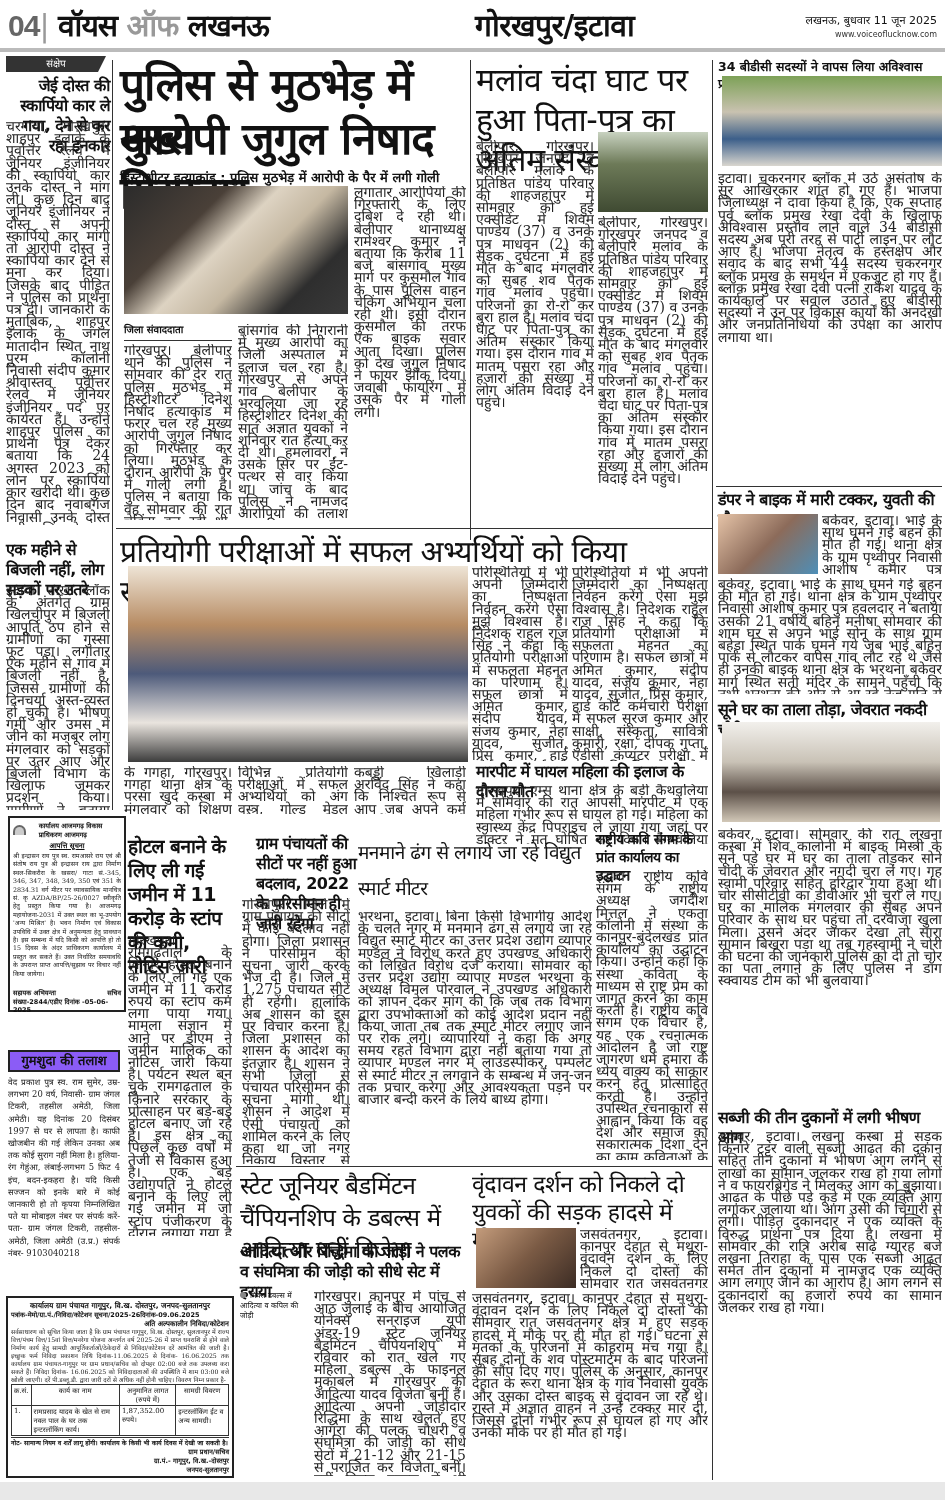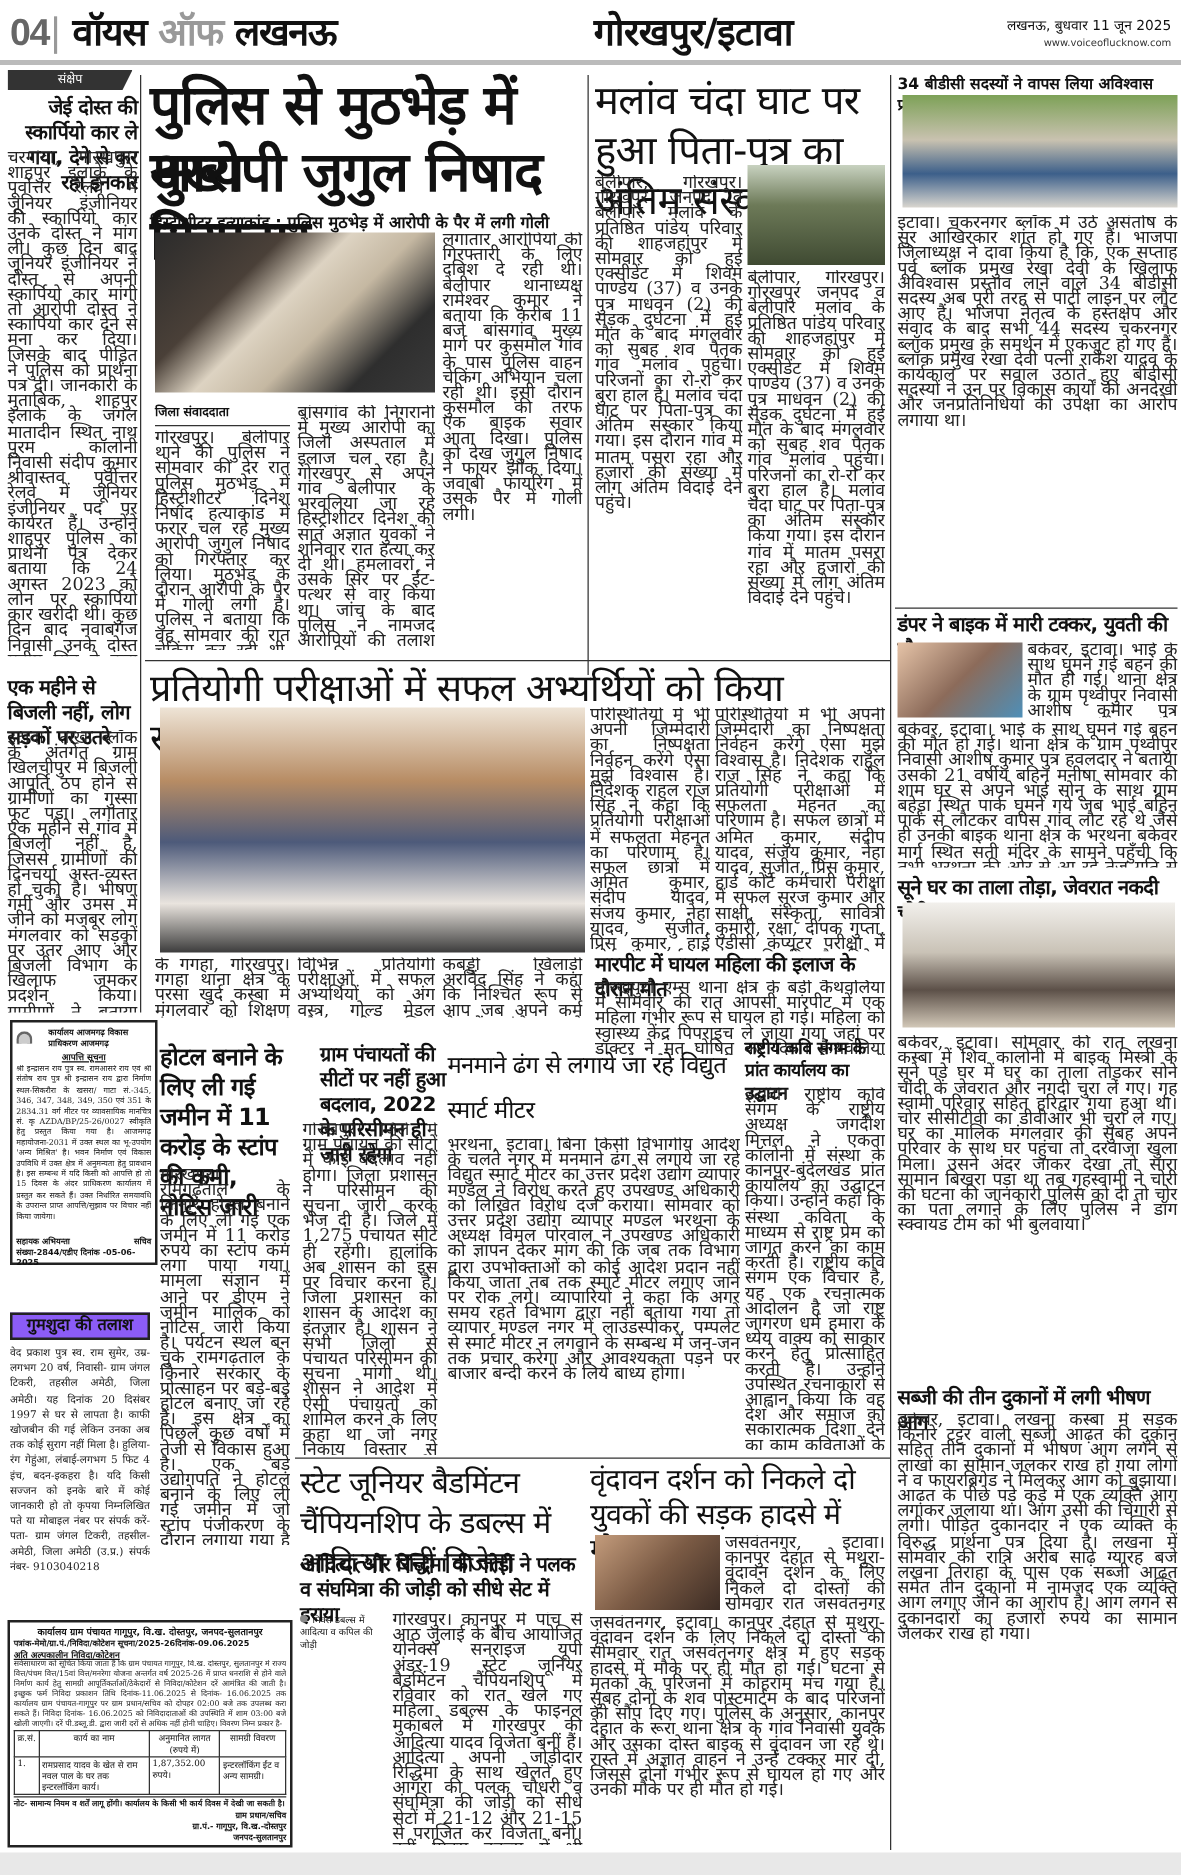--- a/index.html
+++ b/index.html
@@ -144,21 +144,21 @@
 <div class="abs photo ph7" style="left:476px;top:1228px;width:100px;height:60px;"></div>
 <div class="abs body" style="left:580px;top:1228px;width:128px;height:60px;">जसवंतनगर, इटावा। कानपुर देहात से मथुरा-वृंदावन दर्शन के लिए निकले दो दोस्तों की सोमवार रात जसवंतनगर क्षेत्र में हुए सड़क हादसे में मौके पर ही मौत हो गई। घटना से मृतकों के परिजनों में कोहराम मच गया है। सुबह दोनों के शव पोस्टमार्टम के बाद परिजनों को सौंप दिए गए। पुलिस के अनुसार, कानपुर देहात के रूरा थाना क्षेत्र के गांव निवासी युवक और उसका दोस्त बाइक से वृंदावन जा रहे थे। रास्ते में अज्ञात वाहन ने उन्हें टक्कर मार दी, जिससे दोनों गंभीर रूप से घायल हो गए और उनकी मौके पर ही मौत हो गई।</div>
 <div class="abs body" style="left:472px;top:1292px;width:236px;height:186px;">जसवंतनगर, इटावा। कानपुर देहात से मथुरा-वृंदावन दर्शन के लिए निकले दो दोस्तों की सोमवार रात जसवंतनगर क्षेत्र में हुए सड़क हादसे में मौके पर ही मौत हो गई। घटना से मृतकों के परिजनों में कोहराम मच गया है। सुबह दोनों के शव पोस्टमार्टम के बाद परिजनों को सौंप दिए गए। पुलिस के अनुसार, कानपुर देहात के रूरा थाना क्षेत्र के गांव निवासी युवक और उसका दोस्त बाइक से वृंदावन जा रहे थे। रास्ते में अज्ञात वाहन ने उन्हें टक्कर मार दी, जिससे दोनों गंभीर रूप से घायल हो गए और उनकी मौके पर ही मौत हो गई।</div>
 
 <div class="abs box" style="left:6px;top:1296px;width:228px;height:182px;padding:2px 3px;">
   <div style="font-size:7.5px;font-weight:bold;text-align:center;">कार्यालय ग्राम पंचायत गागूपुर, वि.ख. दोस्तपुर, जनपद-सुलतानपुर</div>
   <div style="display:flex;justify-content:flex-start;font-size:6.5px;font-weight:bold;">
     <span>पत्रांक-मेमो/ग्रा.पं./निविदा/कोटेशन सूचना/2025-26</span>
     <span>दिनांक-09.06.2025</span>
   </div>
-  <div style="font-size:7px;font-weight:bold;text-align:left;text-decoration:underline;">अति अल्पकालीन निविदा/कोटेशन</div>
+  <div style="font-size:7px;font-weight:bold;text-align:right;">अति अल्पकालीन निविदा/कोटेशन</div>
   <div class="body" style="font-size:6.2px;line-height:8px;height:56px;">सर्वसाधारण को सूचित किया जाता है कि ग्राम पंचायत गागूपुर, वि.ख. दोस्तपुर, सुलतानपुर में राज्य वित्त/पंचम वित्त/15वां वित्त/मनरेगा योजना अन्तर्गत वर्ष 2025-26 में प्राप्त धनराशि से होने वाले निर्माण कार्य हेतु सामग्री आपूर्तिकर्ताओं/ठेकेदारों से निविदा/कोटेशन दरें आमंत्रित की जाती है। इच्छुक फर्म निविदा प्रकाशन तिथि दिनांक-11.06.2025 से दिनांक- 16.06.2025 तक कार्यालय ग्राम पंचायत-गागूपुर पर ग्राम प्रधान/सचिव को दोपहर 02:00 बजे तक उपलब्ध करा सकते हैं। निविदा दिनांक- 16.06.2025 को निविदादाताओं की उपस्थिति में शाम 03:00 बजे खोली जाएगी। दरें पी.डब्लू.डी. द्वारा जारी दरों से अधिक नहीं होनी चाहिए। विवरण निम्न प्रकार है-</div>
   <table class="tender">
     <tbody>
         <tr>
       <th>क्र.सं.</th>
       <th>कार्य का नाम</th>
       <th>अनुमानित लागत (रुपये में)</th>
       <th>सामग्री विवरण</th>
     </tr>
     <tr>

